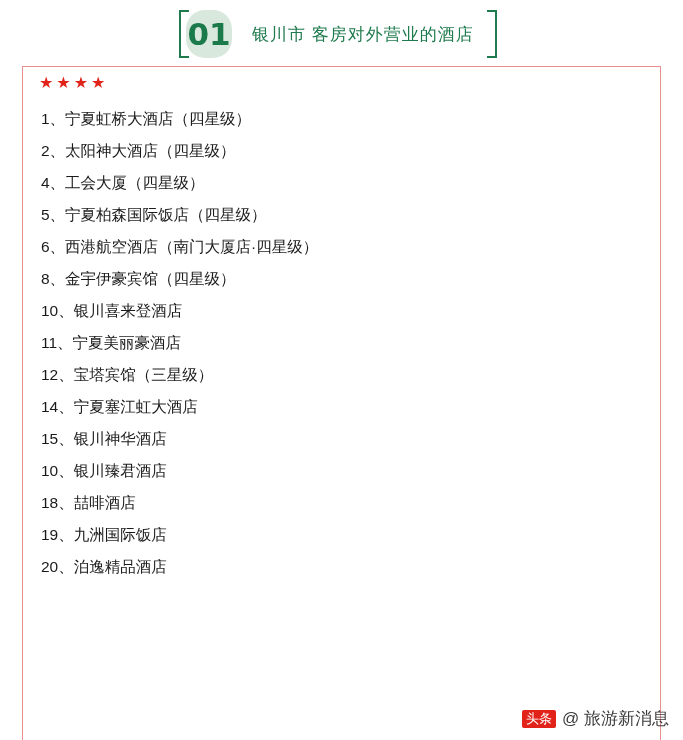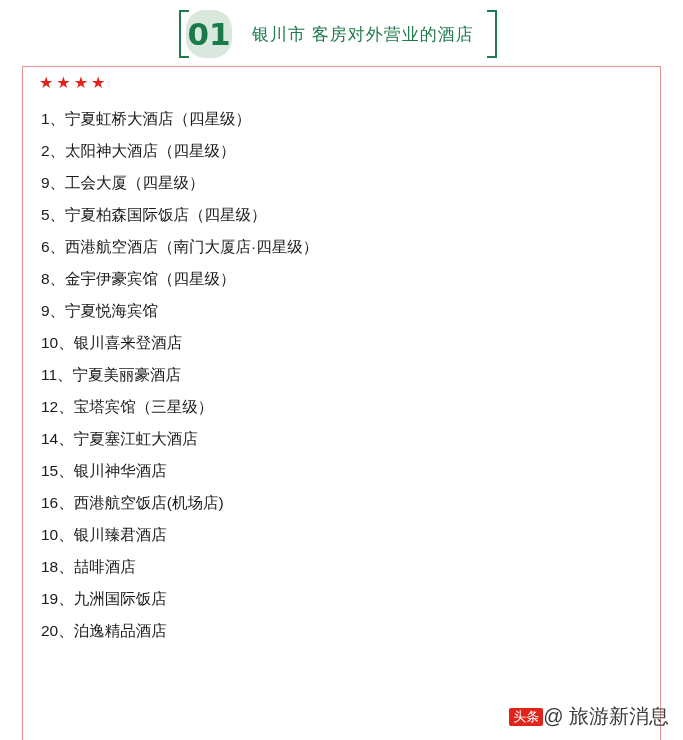--- a/index.html
+++ b/index.html
@@ -118,35 +118,35 @@
     font-family: "Liberation Sans", sans-serif;
   }
 
   
   .watermark {
     position: absolute;
     right: 14px;
     bottom: 10px;
     display: flex;
     align-items: center;
-    gap: 0;
+    gap: 6px;
     color: #555555;
     font-size: 15px;
   }
   .wm-logo {
     background: #e2231a;
     color: #ffffff;
     font-size: 13px;
     padding: 2px 4px;
     border-radius: 2px;
     line-height: 14px;
   }
   .wm-text {
     color: #3a3a3a;
-    font-size: 20px;
+    font-size: 17px;
   }
 </style>
 </head>
 <body>
 
 <div class="header">
   <div class="bracket-left"></div>
   <div class="header-inner">
     <div class="number-badge">01</div>
     <div class="header-title">银川市 客房对外营业的酒店</div>
@@ -158,31 +158,29 @@
   <div class="stars">
     <span class="star">★</span>
     <span class="star">★</span>
     <span class="star">★</span>
     <span class="star">★</span>
   </div>
 
   <ul class="list">
     <li class="list-item">1、宁夏虹桥大酒店（四星级）</li>
     <li class="list-item">2、太阳神大酒店（四星级）</li>
-    <li class="list-item">9、工会大厦（四星级）</li>
+    <li class="list-item">4、工会大厦（四星级）</li>
     <li class="list-item">5、宁夏柏森国际饭店（四星级）</li>
     <li class="list-item">6、西港航空酒店（南门大厦店·四星级）</li>
     <li class="list-item">8、金宇伊豪宾馆（四星级）</li>
-    <li class="list-item">9、宁夏悦海宾馆</li>
     <li class="list-item">10、银川喜来登酒店</li>
     <li class="list-item">11、宁夏美丽豪酒店</li>
     <li class="list-item">12、宝塔宾馆（三星级）</li>
     <li class="list-item">14、宁夏塞江虹大酒店</li>
     <li class="list-item">15、银川神华酒店</li>
-    <li class="list-item">16、西港航空饭店(机场店)</li>
     <li class="list-item">10、银川臻君酒店</li>
     <li class="list-item">18、喆啡酒店</li>
     <li class="list-item">19、九洲国际饭店</li>
     <li class="list-item">20、泊逸精品酒店</li>
   </ul>
 </div>
 
 <div class="watermark">
   <span class="wm-logo">头条</span>
   <span class="wm-text">@ 旅游新消息</span>

